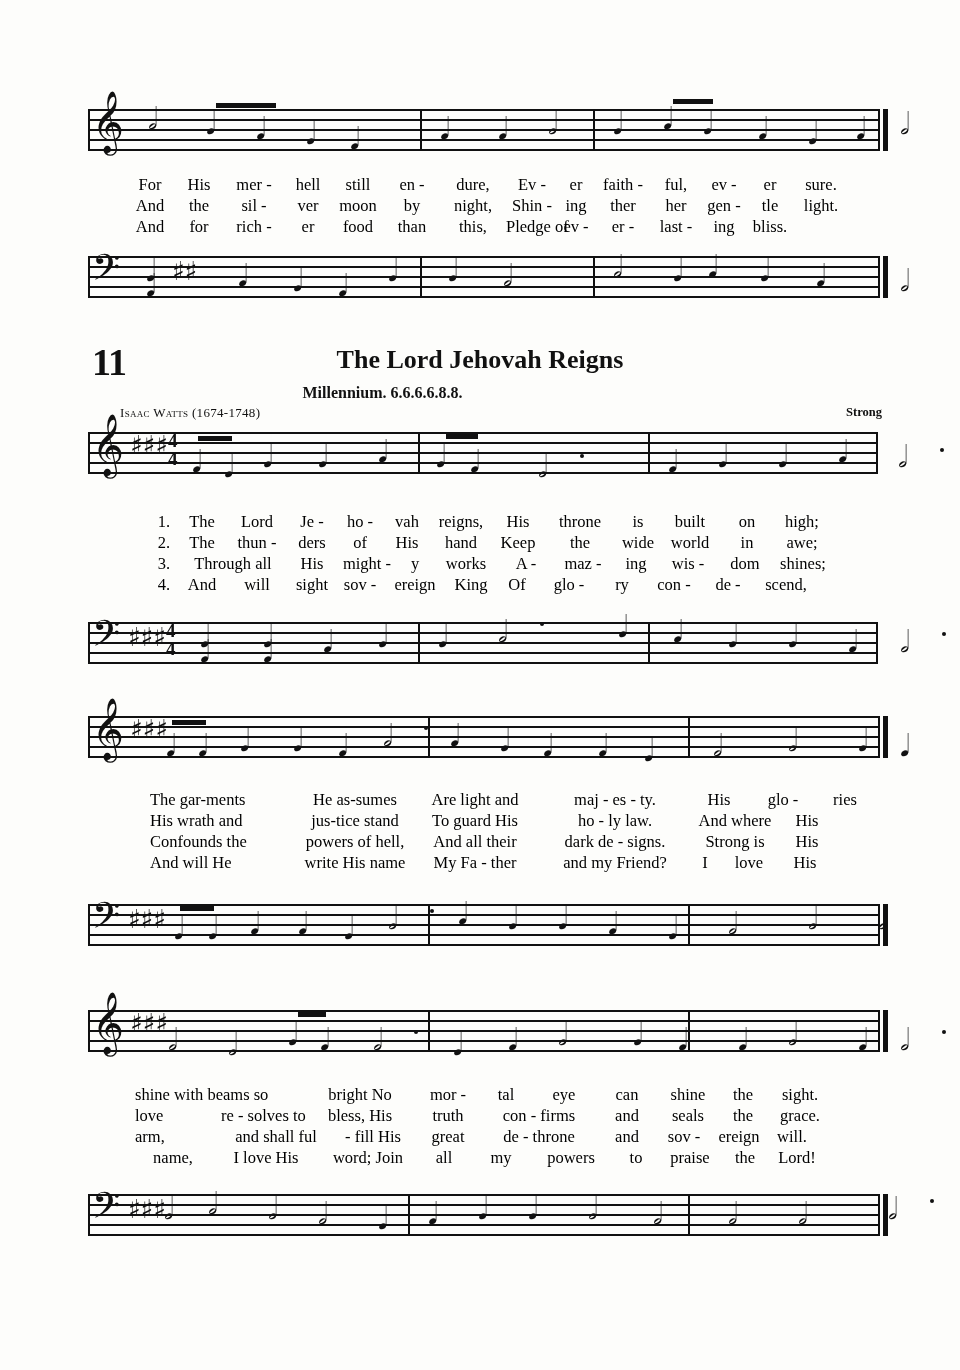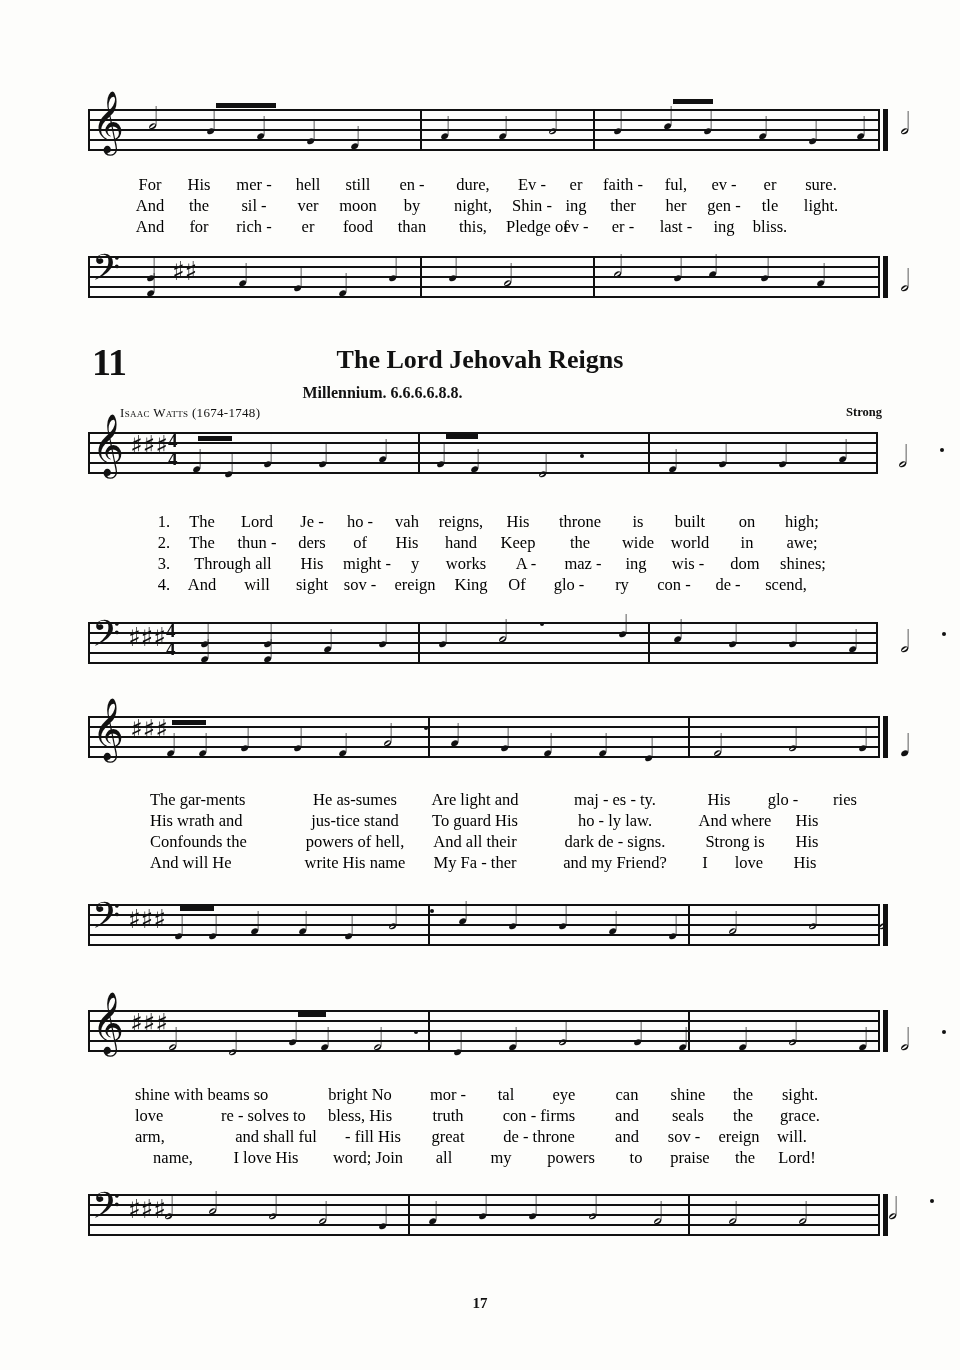--- a/index.html
+++ b/index.html
@@ -700,15 +700,14 @@
       <div class="note" style="left:440px; top:4px;">𝅘𝅥</div>
       <div class="note" style="left:500px; top:4px;">𝅗𝅥</div>
       <div class="note" style="left:565px; top:9px;">𝅗𝅥</div>
       <div class="note" style="left:640px; top:9px;">𝅗𝅥</div>
       <div class="note" style="left:710px; top:9px;">𝅗𝅥</div>
       <div class="note" style="left:800px; top:4px;">𝅗𝅥</div>
       <div class="dot" style="left:842px; top:9px;"></div>
     </div>
   </div>
 
-  <div class="page-number">17</div>
 
 </div>
 
 </body></html>

